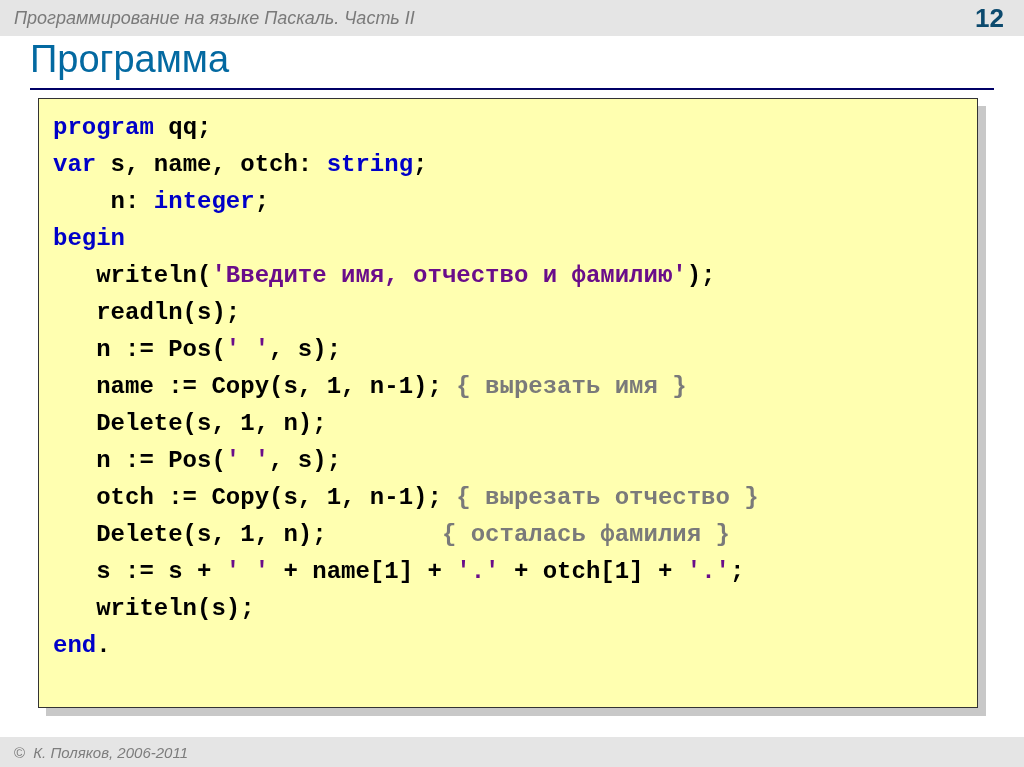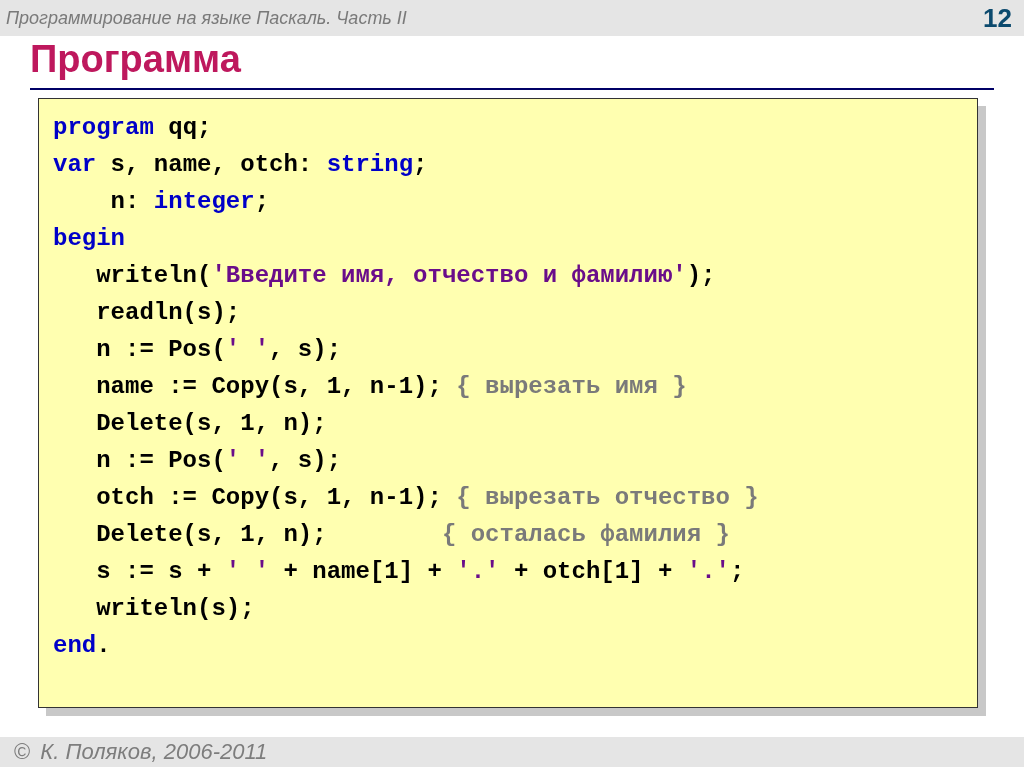--- a/index.html
+++ b/index.html
@@ -20,41 +20,41 @@
   .topbar {
     position: absolute;
     top: 0;
     left: 0;
     right: 0;
     height: 36px;
     background: #e5e5e5;
     display: flex;
     align-items: center;
     justify-content: space-between;
-    padding: 0 6px;
+    padding: 0 14px;
     box-sizing: border-box;
   }
   .top-title {
     font-style: italic;
     color: #7a7a7a;
     font-size: 18px;
   }
   .page-num {
     color: #0c4a6e;
     font-size: 26px;
     font-weight: bold;
     padding-right: 6px;
   }
   .heading {
     position: absolute;
     top: 38px;
     left: 30px;
     font-size: 38px;
-    font-weight: bold;
-    color: #be185d;
+    font-weight: normal;
+    color: #0369a1;
   }
   .rule {
     position: absolute;
     top: 88px;
     left: 30px;
     right: 30px;
     height: 2px;
     background: #000066;
   }
   .code-wrap {
@@ -96,21 +96,21 @@
     right: 0;
     height: 30px;
     background: #e5e5e5;
     display: flex;
     align-items: center;
     justify-content: space-between;
     padding: 0 14px;
     box-sizing: border-box;
     font-style: italic;
     color: #7d7d7d;
-    font-size: 22px;
+    font-size: 15px;
   }
   .copyright-sym {
     font-style: normal;
     margin-right: 4px;
   }
 </style>
 </head>
 <body>
 
 <div class="slide">

